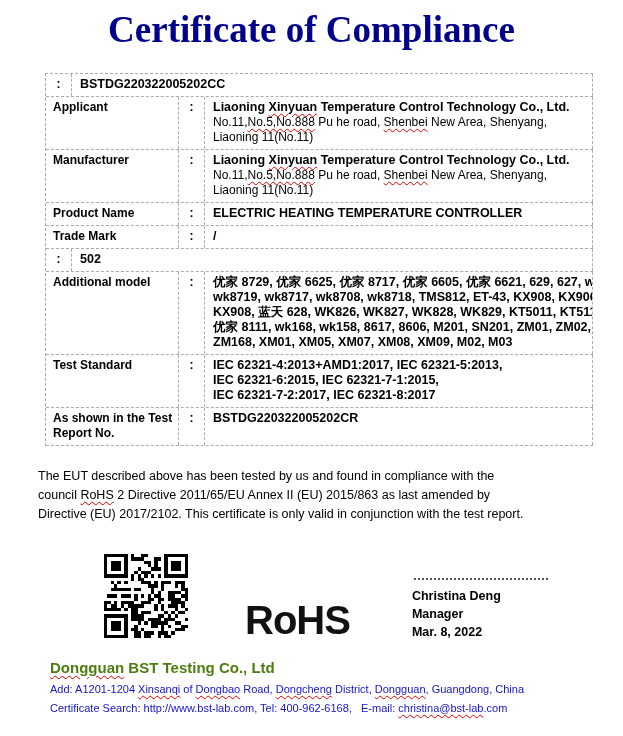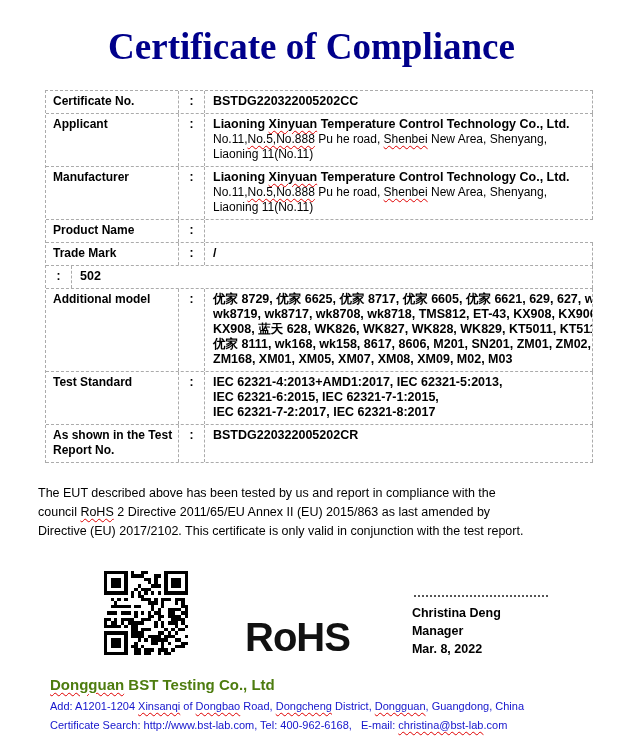--- a/index.html
+++ b/index.html
@@ -1,18 +1,18 @@
 <!DOCTYPE html>
 <html><head>
 <meta charset="utf-8">
 <style>
   html,body{margin:0;padding:0;background:#ffffff;}
   .page{width:623px;height:736px;background:#fff;position:relative;overflow:hidden;
         font-family:"Liberation Sans",sans-serif;color:#000;}
-  .title{padding-top:25px;text-align:center;font-family:"Liberation Serif",serif;
+  .title{padding-top:8px;text-align:center;font-family:"Liberation Serif",serif;
          font-weight:bold;font-size:37px;color:#00008b;letter-spacing:0px;}
   
   .ctable{margin:22px 30px 0 45px;width:548px;border-top:1px dashed #ababab;border-left:1px dashed #ababab;box-sizing:border-box;}
   .t-row{display:flex;border-bottom:1px dashed #ababab;}
   .t-label{width:133px;box-sizing:border-box;border-right:1px dashed #ababab;
            font-weight:bold;font-size:12px;line-height:15px;padding:3px 4px 4px 7px;}
   .t-colon{width:26px;box-sizing:border-box;border-right:1px dashed #ababab;
            font-weight:bold;font-size:12px;line-height:15px;padding:3px 0 4px 0;text-align:center;}
   .t-value{flex:1;box-sizing:border-box;border-right:1px dashed #ababab;
            font-size:12px;line-height:15px;padding:3px 16px 4px 8px;overflow:hidden;}
@@ -39,21 +39,20 @@
 </style>
 </head>
 <body>
 
 <div class="page">
 
   <div class="title">Certificate of Compliance</div>
 
   <div class="ctable">
       <div class="t-row">
-        <div class="t-label"><span>Certificate No.</span></div>
         <div class="t-colon">:</div>
         <div class="t-value">
           <div class="t-line b"><span>BSTDG220322005202CC</span></div>
         </div>
       </div>
       <div class="t-row">
         <div class="t-label"><span>Applicant</span></div>
         <div class="t-colon">:</div>
         <div class="t-value">
           <div class="t-line b"><span>Liaoning </span><span class="sp">Xinyuan</span><span> Temperature Control Technology Co., Ltd.</span></div>
@@ -66,20 +65,23 @@
         <div class="t-colon">:</div>
         <div class="t-value">
           <div class="t-line b"><span>Liaoning </span><span class="sp">Xinyuan</span><span> Temperature Control Technology Co., Ltd.</span></div>
           <div class="t-line"><span>No.11,</span><span class="sp">No.5,No.888</span><span> Pu he road, </span><span class="sp">Shenbei</span><span> New Area, Shenyang,</span></div>
           <div class="t-line"><span>Liaoning 11(No.11)</span></div>
         </div>
       </div>
       <div class="t-row">
         <div class="t-label"><span>Product Name</span></div>
         <div class="t-colon">:</div>
+        <div class="t-value">
+          <div class="t-line b"><span>ELECTRIC HEATING TEMPERATURE CONTROLLER</span></div>
+        </div>
       </div>
       <div class="t-row">
         <div class="t-label"><span>Trade Mark</span></div>
         <div class="t-colon">:</div>
         <div class="t-value">
           <div class="t-line b"><span>/</span></div>
         </div>
       </div>
       <div class="t-row">
         <div class="t-colon">:</div>
@@ -110,21 +112,21 @@
       <div class="t-row">
         <div class="t-label"><span>As shown in the Test Report No.</span></div>
         <div class="t-colon">:</div>
         <div class="t-value">
           <div class="t-line b"><span>BSTDG220322005202CR</span></div>
         </div>
       </div>
     </div>
 
   <div class="statement">
-      <div><span>The EUT described above has been tested by us and report in compliance with the</span></div>
+      <div><span>The EUT described above has been tested by us and found in compliance with the</span></div>
       <div><span>council </span><span class="sp">RoHS</span><span> 2 Directive 2011/65/EU Annex II (EU) 2015/863 as last amended by</span></div>
       <div><span>Directive (EU) 2017/2102. This certificate is only valid in conjunction with the test report.</span></div>
     </div>
 
   <div class="bottom">
     <svg class="qr" viewBox="0 0 25 25" shape-rendering="crispEdges">
         <rect x="0" y="0" width="1" height="1" fill="#000"></rect>
         <rect x="1" y="0" width="1" height="1" fill="#000"></rect>
         <rect x="2" y="0" width="1" height="1" fill="#000"></rect>
         <rect x="3" y="0" width="1" height="1" fill="#000"></rect>

